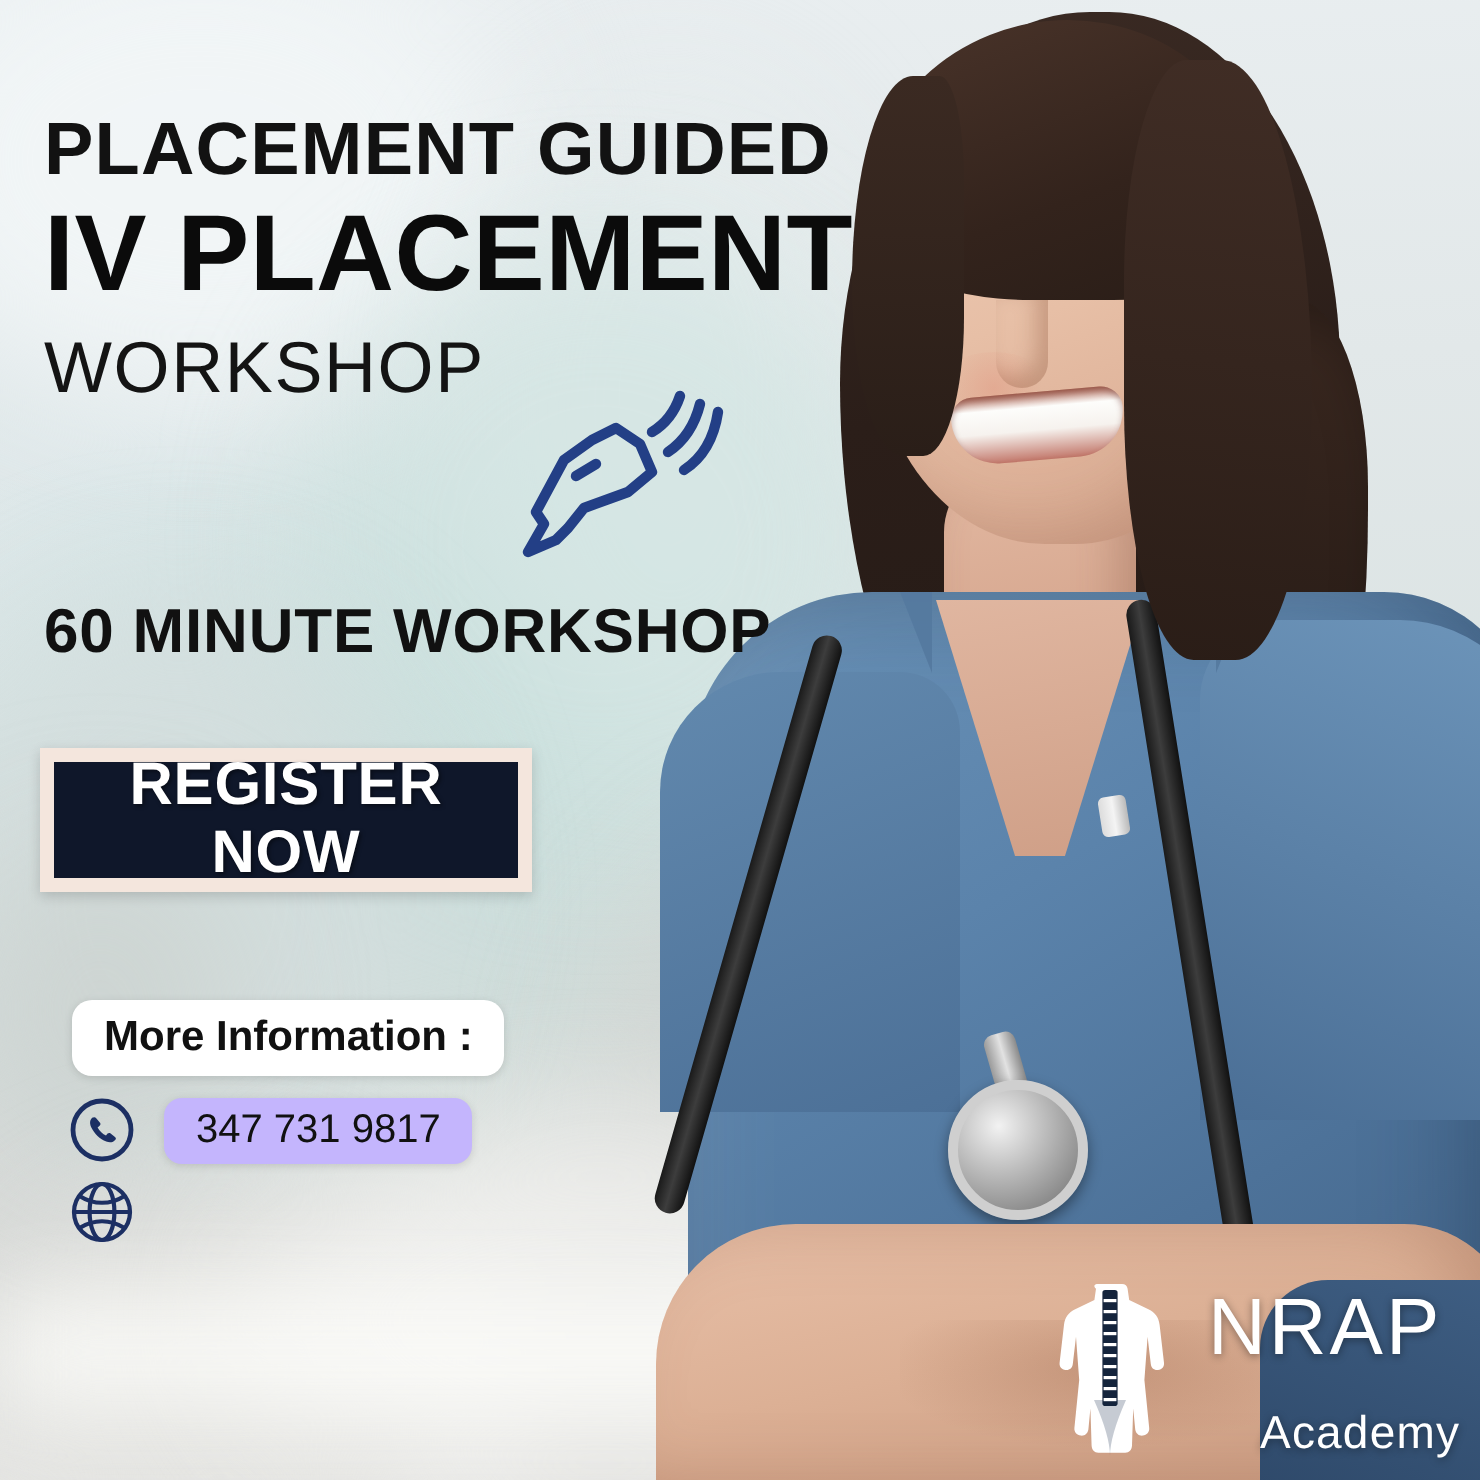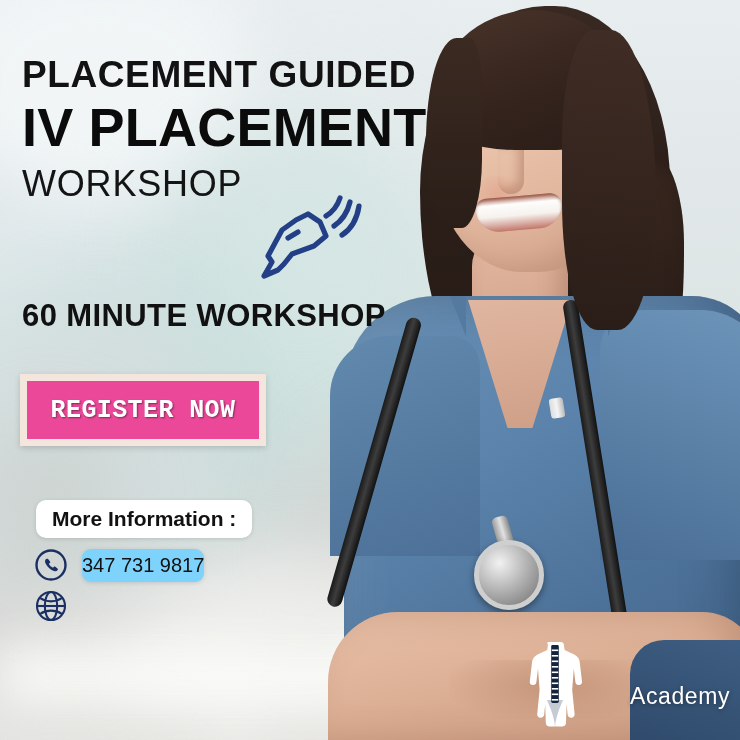--- a/index.html
+++ b/index.html
@@ -121,36 +121,36 @@
   .h-line3{font-size:36px;font-weight:400;letter-spacing:.8px;color:#141414;line-height:1.1;margin-top:8px;}
 
   .probe{position:absolute;left:252px;top:186px;width:110px;height:98px;}
 
   .duration{position:absolute;left:22px;top:298px;font-size:31px;font-weight:bold;
     letter-spacing:.4px;color:#111;}
 
   
   .reg-frame{position:absolute;left:20px;top:374px;width:246px;height:72px;
     background:#f4e6dd;padding:7px;box-sizing:border-box;box-shadow:0 2px 6px rgba(0,0,0,.16);}
-  .reg-btn{width:100%;height:100%;background:#ec4899;border:0;cursor:pointer;
+  .reg-btn{width:100%;height:100%;background:#0f172a;border:0;cursor:pointer;
     display:flex;align-items:center;justify-content:center;
-    color:#fff;font-size:25px;font-weight:bold;letter-spacing:.4px;
-    font-family:Liberation Mono, monospace;
+    color:#fff;font-size:30px;font-weight:bold;letter-spacing:.4px;
+    font-family:Liberation Sans, sans-serif;
     text-shadow:1px 1px 2px rgba(0,0,0,.45);}
 
   
   .more-pill{position:absolute;left:36px;top:500px;height:38px;
     background:#fff;border-radius:10px;display:flex;align-items:center;
     padding:0 16px;font-size:21px;font-weight:bold;color:#111;
     box-shadow:0 1px 4px rgba(0,0,0,.13);}
 
   .crow{position:absolute;display:flex;align-items:center;gap:14px;}
   .crow.r1{left:34px;top:548px;}
   .crow.r2{left:34px;top:589px;}
-  .cpill{background:#7dd3fc;border-radius:9px;padding:5px 0;font-size:20px;color:#111;
+  .cpill{background:#c4b5fd;border-radius:9px;padding:5px 16px;font-size:20px;color:#111;
     box-shadow:0 1px 4px rgba(0,0,0,.13);white-space:nowrap;}
   .cicon{width:34px;height:34px;flex:0 0 34px;}
 
   
   .logo{position:absolute;left:518px;top:638px;width:208px;height:96px;
     display:flex;align-items:center;gap:12px;}
   .logo-mark{width:74px;height:92px;flex:0 0 74px;}
   .logo-text{display:flex;flex-direction:column;line-height:1;}
   .logo-nrap{font-size:40px;font-weight:400;color:#fff;letter-spacing:1.5px;
     text-shadow:0 1px 4px rgba(0,0,0,.4);}
@@ -266,17 +266,18 @@
         <rect x="33.8" y="26" width="6.4" height="1.6"></rect>
         <rect x="33.8" y="31.5" width="6.4" height="1.6"></rect>
         <rect x="33.8" y="37" width="6.4" height="1.6"></rect>
         <rect x="33.8" y="42.5" width="6.4" height="1.6"></rect>
         <rect x="33.8" y="48" width="6.4" height="1.6"></rect>
         <rect x="33.8" y="53.5" width="6.4" height="1.6"></rect>
         <rect x="33.8" y="59" width="6.4" height="1.6"></rect>
       </g>
     </svg>
     <div class="logo-text">
+      <span class="logo-nrap">NRAP</span>
       <span class="logo-acad">Academy</span>
     </div>
   </div>
 
 </div>
 
 </body></html>

